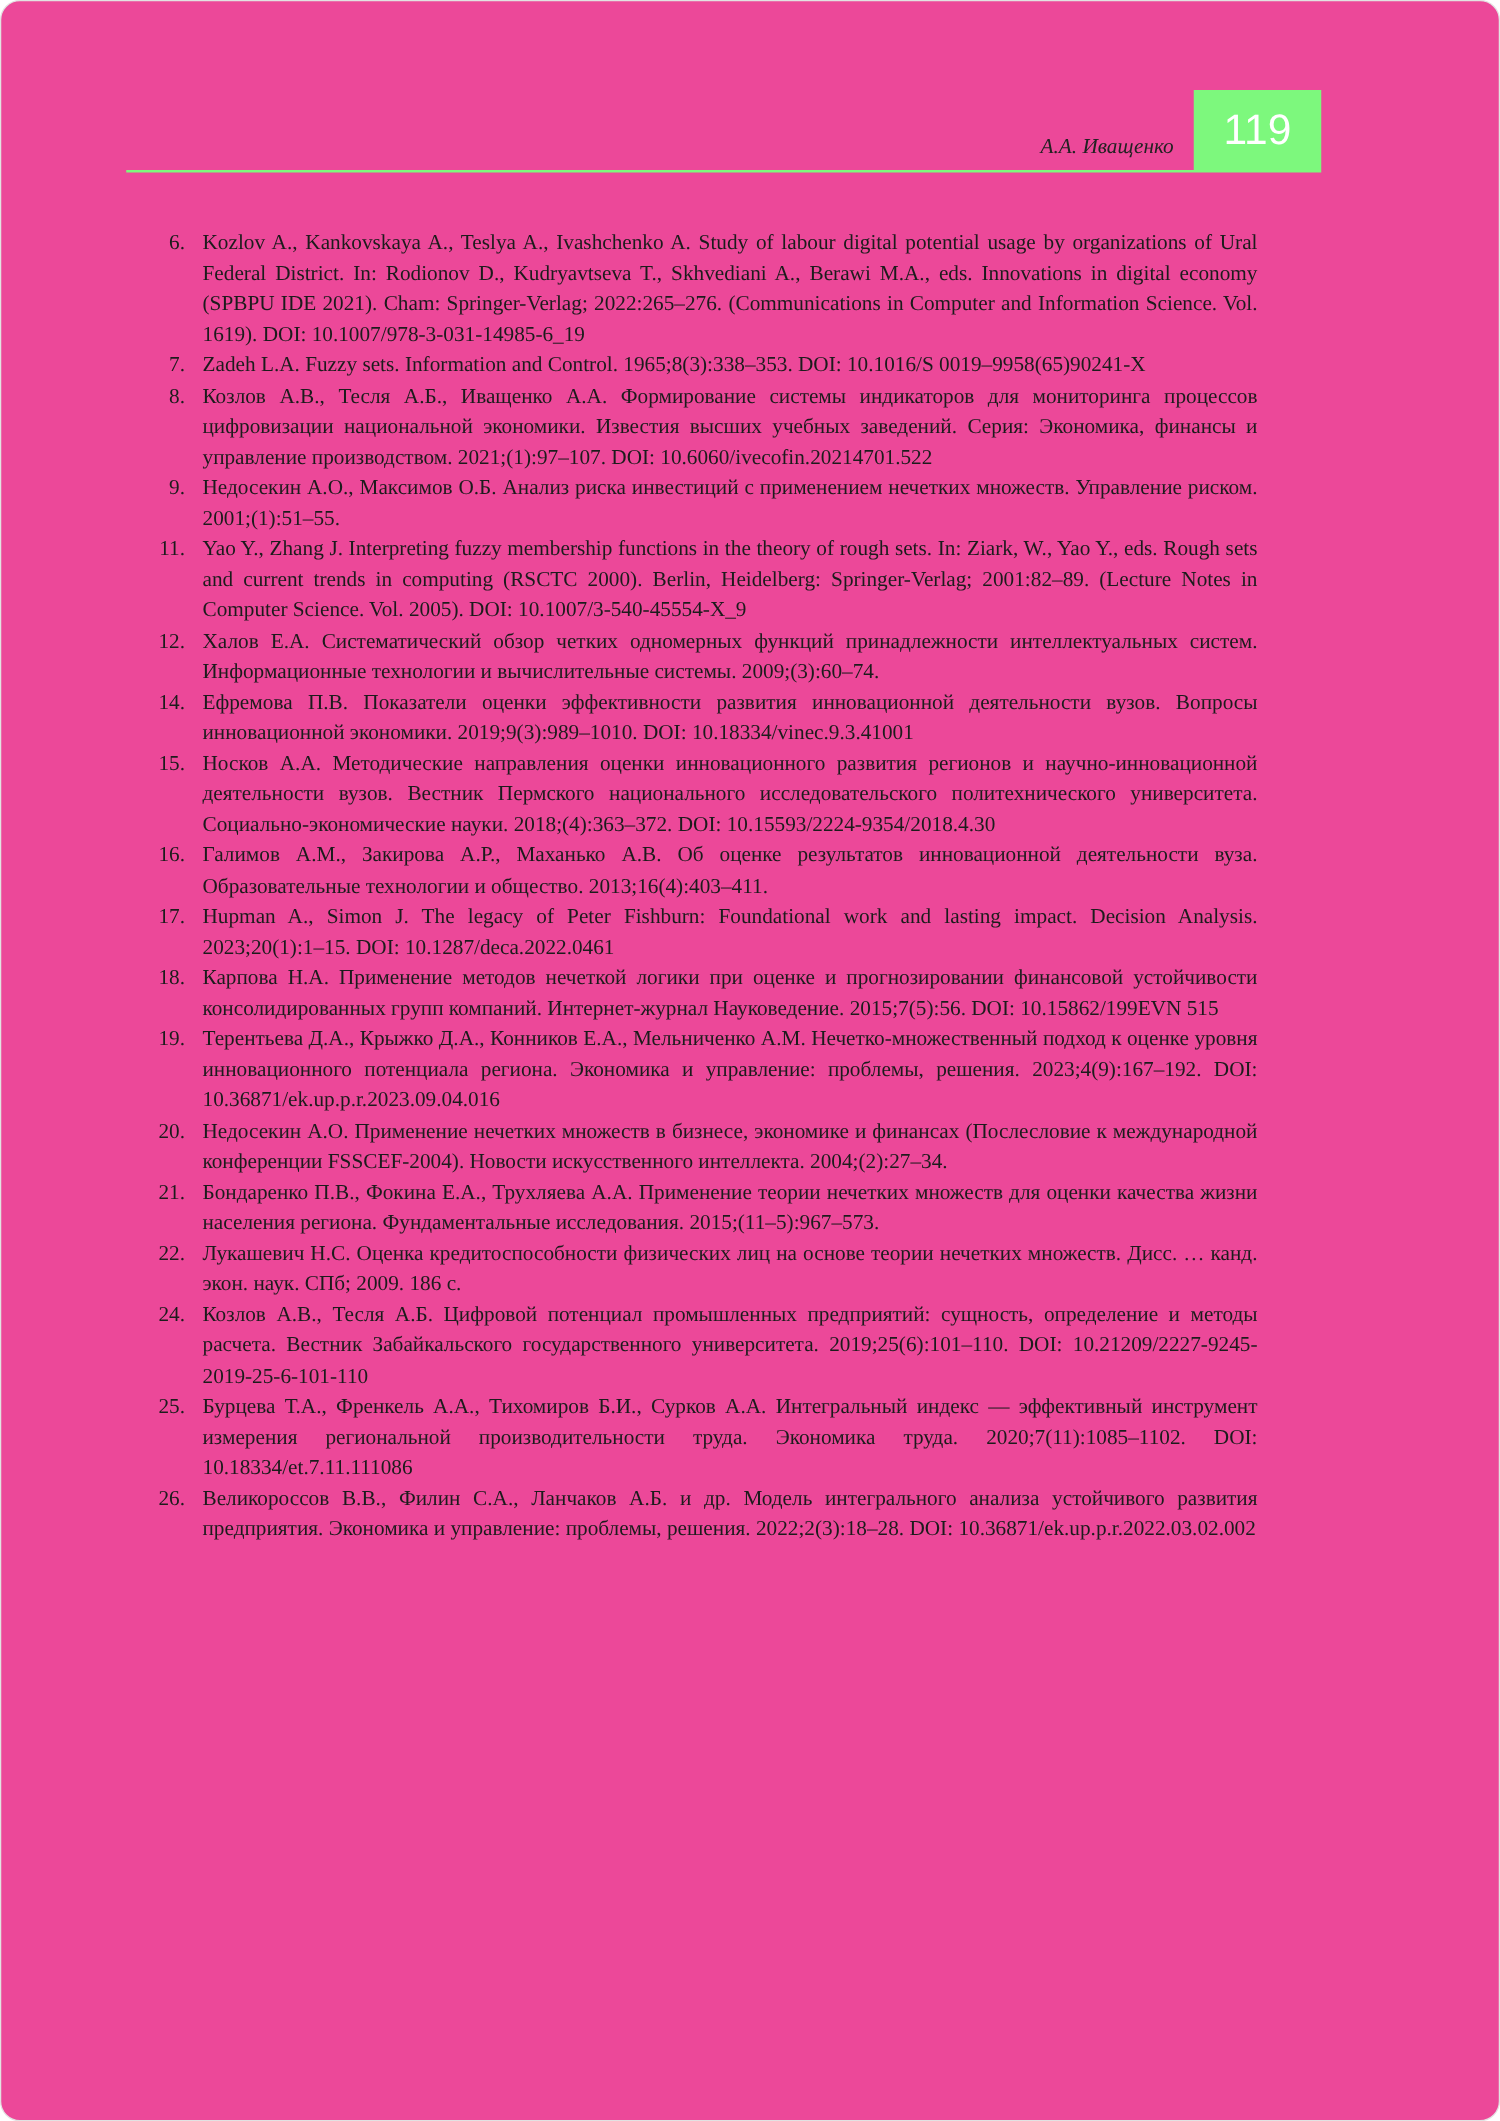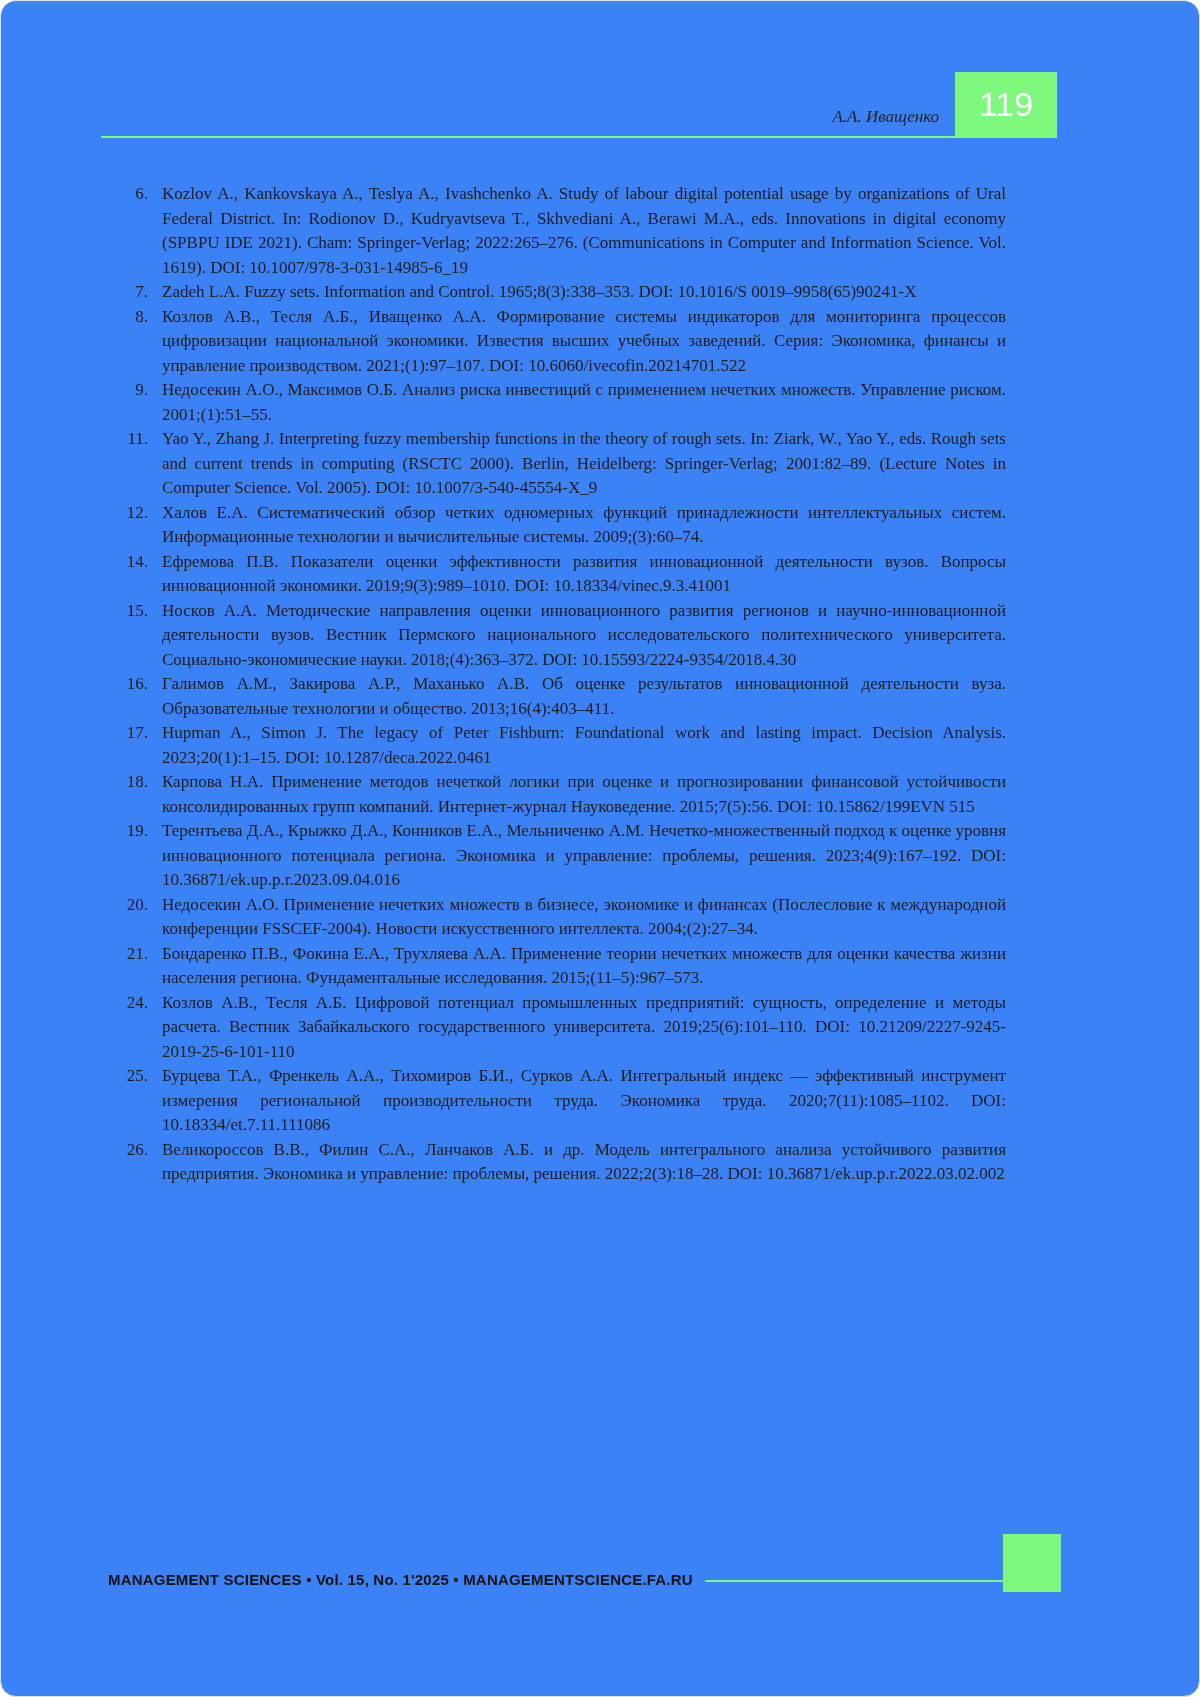--- a/index.html
+++ b/index.html
@@ -1,21 +1,21 @@
 <!DOCTYPE html>
 <html style="--accent: #7df87d; --badge-text: #ffffff;"><head>
 <meta charset="utf-8">
 <style>
   * { margin:0; padding:0; box-sizing:border-box; }
   html, body { width:1200px; height:1697px; background:#ffffff; }
   :root { --accent:#7df87d; --badge-text:#ffffff; }
 
   .page {
     position:relative; width:1200px; height:1697px;
-    background:#3b82f6; border:1px solid #e2e2e2; border-radius:16px;
+    background:#ec4899; border:1px solid #e2e2e2; border-radius:16px;
     overflow:hidden; color:#1c1c1c;
     font-family:"Liberation Serif", serif;
   }
 
   .header {
     position:absolute; left:100px; right:142px; top:0; height:137px;
     display:flex; align-items:flex-end; justify-content:flex-end;
     border-bottom:2px solid var(--accent);
   }
   .author {
@@ -111,32 +111,31 @@
       </div>
       <div class="ref">
         <span class="ref-num">20.</span>
         <div class="ref-body"><span>Недосекин А.О. Применение нечетких множеств в бизнесе, экономике и финансах (Послесловие к международной конференции FSSCEF-2004). </span><span class="it">Новости искусственного интеллекта</span><span>. 2004;(2):27–34.</span></div>
       </div>
       <div class="ref">
         <span class="ref-num">21.</span>
         <div class="ref-body"><span>Бондаренко П.В., Фокина Е.А., Трухляева А.А. Применение теории нечетких множеств для оценки качества жизни населения региона. </span><span class="it">Фундаментальные исследования</span><span>. 2015;(11–5):967–573.</span></div>
       </div>
       <div class="ref">
+        <span class="ref-num">22.</span>
+        <div class="ref-body"><span>Лукашевич Н.С. Оценка кредитоспособности физических лиц на основе теории нечетких множеств. Дисс. … канд. экон. наук. СПб; 2009. 186 с.</span></div>
+      </div>
+      <div class="ref">
         <span class="ref-num">24.</span>
         <div class="ref-body"><span>Козлов А.В., Тесля А.Б. Цифровой потенциал промышленных предприятий: сущность, определение и методы расчета. </span><span class="it">Вестник Забайкальского государственного университета</span><span>. 2019;25(6):101–110. DOI: 10.21209/2227-9245-2019-25-6-101-110</span></div>
       </div>
       <div class="ref">
         <span class="ref-num">25.</span>
         <div class="ref-body"><span>Бурцева Т.А., Френкель А.А., Тихомиров Б.И., Сурков А.А. Интегральный индекс — эффективный инструмент измерения региональной производительности труда. </span><span class="it">Экономика труда</span><span>. 2020;7(11):1085–1102. DOI: 10.18334/et.7.11.111086</span></div>
       </div>
       <div class="ref">
         <span class="ref-num">26.</span>
         <div class="ref-body"><span>Великороссов В.В., Филин С.А., Ланчаков А.Б. и др. Модель интегрального анализа устойчивого развития предприятия. </span><span class="it">Экономика и управление: проблемы, решения</span><span>. 2022;2(3):18–28. DOI: 10.36871/ek.up.p.r.2022.03.02.002</span></div>
       </div>
     </div>
 
-  <div class="footer">
-    <span class="footer-text">MANAGEMENT SCIENCES • Vol. 15, No. 1'2025 • MANAGEMENTSCIENCE.FA.RU</span>
-    <div class="footer-line"></div>
-    <div class="footer-square"></div>
-  </div>
 
 </div>
 
 </body></html>

